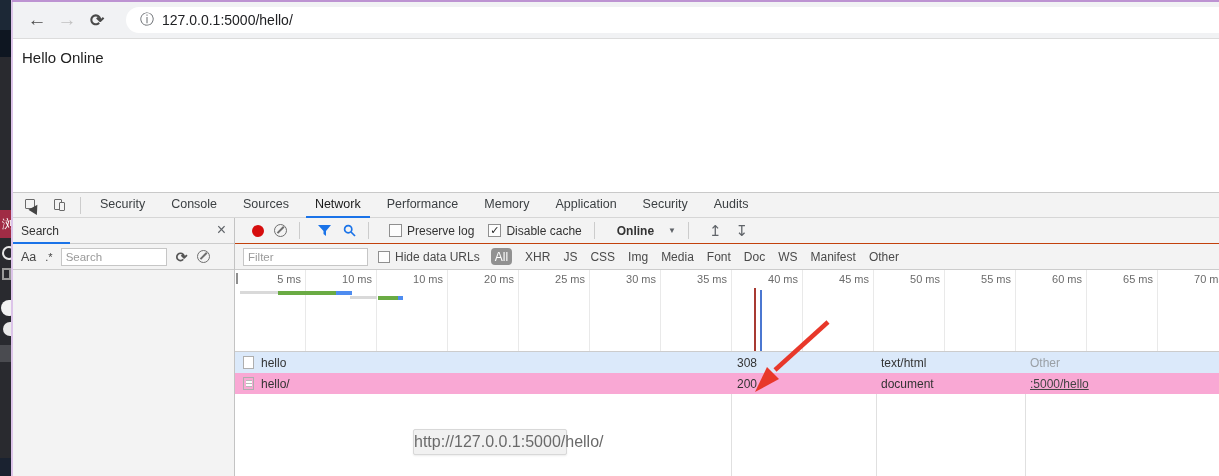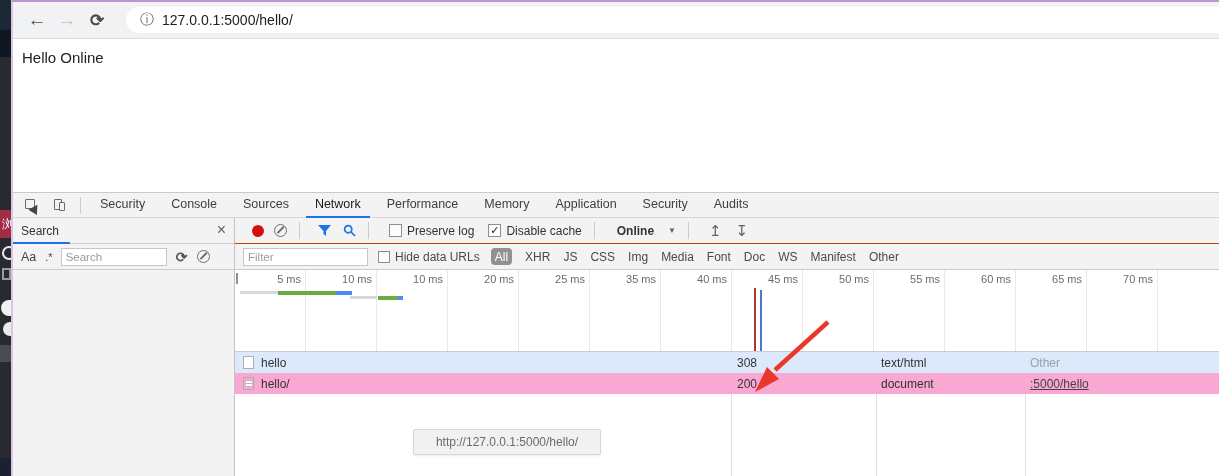--- a/index.html
+++ b/index.html
@@ -103,21 +103,21 @@
   .row1 { background:#dbe9fa; }
   .row2 { background:#f9a8d4; }
   .nrow span { position:absolute; top:4px; }
   .c-name { left:26px; } .c-status { left:502px; } .c-type { left:646px; } .c-init { left:795px; }
   .fi { position:absolute; left:8px; top:4px; width:11px; height:13px; border:1px solid #aeaeae; background:#fff; }
   .fi.doc { background:repeating-linear-gradient(to bottom,#fdfdfd 0 2px,#b9b9b9 2px 3px); background-clip:content-box; padding:2px 1.5px; }
   .init-other { color:#9aa0a6; }
   .init-link { color:#444; text-decoration:underline; cursor:pointer; }
 
   
-  .tooltip { position:absolute; left:178px; top:211px; width:188px; height:26px; background:#f1f1f1; border:1px solid #d8d8d8; border-radius:2px; box-shadow:0 1px 2px rgba(0,0,0,.08); font-size:12px; color:#6a6a6a; text-align:center; line-height:24px; }
+  .tooltip { position:absolute; left:178px; top:211px; width:154px; height:26px; background:#f1f1f1; border:1px solid #d8d8d8; border-radius:2px; box-shadow:0 1px 2px rgba(0,0,0,.08); font-size:16px; color:#6a6a6a; text-align:center; line-height:24px; }
 
   
   .arrow-svg { position:absolute; left:735px; top:312px; z-index:50; }
   .watermark { position:absolute; right:4px; top:446px; font-size:13.5px; color:#e9e6e4; z-index:40; letter-spacing:0.5px; }
 </style>
 </head>
 <body>
 
 <div id="root">
 
@@ -227,20 +227,21 @@
       <span class="ftype">Manifest</span>
       <span class="ftype">Other</span>
     </div>
 
     <div class="overview">
       <div class="tl-col">5 ms</div>
       <div class="tl-col">10 ms</div>
       <div class="tl-col">10 ms</div>
       <div class="tl-col">20 ms</div>
       <div class="tl-col">25 ms</div>
+      <div class="tl-col">30 ms</div>
       <div class="tl-col">35 ms</div>
       <div class="tl-col">40 ms</div>
       <div class="tl-col">45 ms</div>
       <div class="tl-col">50 ms</div>
       <div class="tl-col">55 ms</div>
       <div class="tl-col">60 ms</div>
       <div class="tl-col">65 ms</div>
       <div class="tl-col">70 ms</div>
       <div class="tick0"></div>
       <div class="wbar wgray" style="left:5px;  top:21px; width:38px;"></div>

